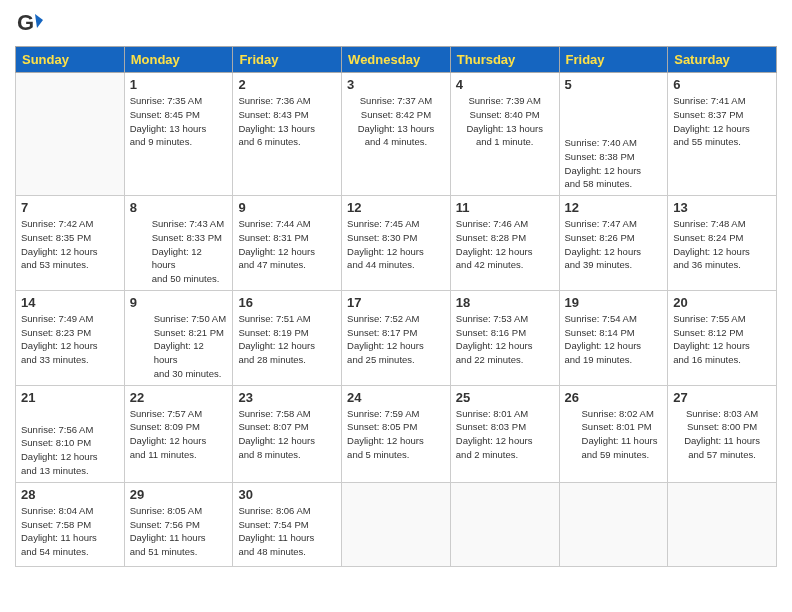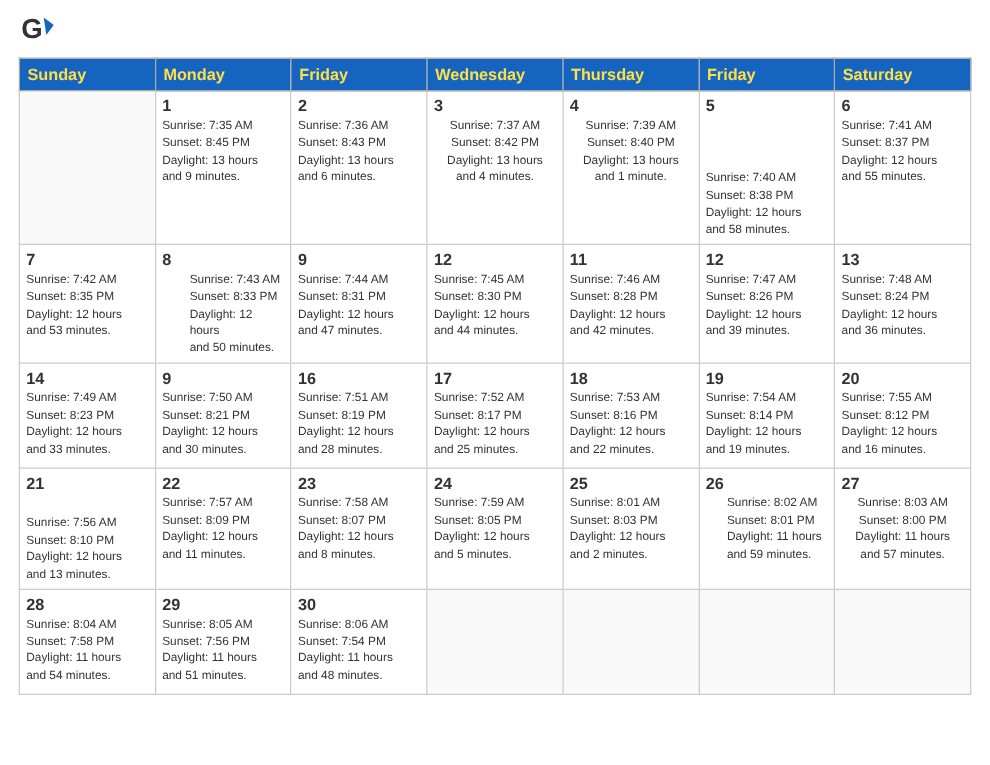--- a/index.html
+++ b/index.html
@@ -225,21 +225,21 @@
         <tr>
           <td>
             <span class="day-num">14</span>
             <div class="cell-info" style="white-space: pre-line;">Sunrise: 7:49 AM
 Sunset: 8:23 PM
 Daylight: 12 hours
 and 33 minutes.</div>
           </td>
           <td>
             <span class="day-num">9</span>
-            <div class="cell-info" style="white-space: pre-line;">Sunrise: 7:50 AM
+            <div class="cell-info" style="white-space: pre-line; margin-left: 24px;">Sunrise: 7:50 AM
 Sunset: 8:21 PM
 Daylight: 12 hours
 and 30 minutes.</div>
           </td>
           <td>
             <span class="day-num">16</span>
             <div class="cell-info" style="white-space: pre-line;">Sunrise: 7:51 AM
 Sunset: 8:19 PM
 Daylight: 12 hours
 and 28 minutes.</div>

